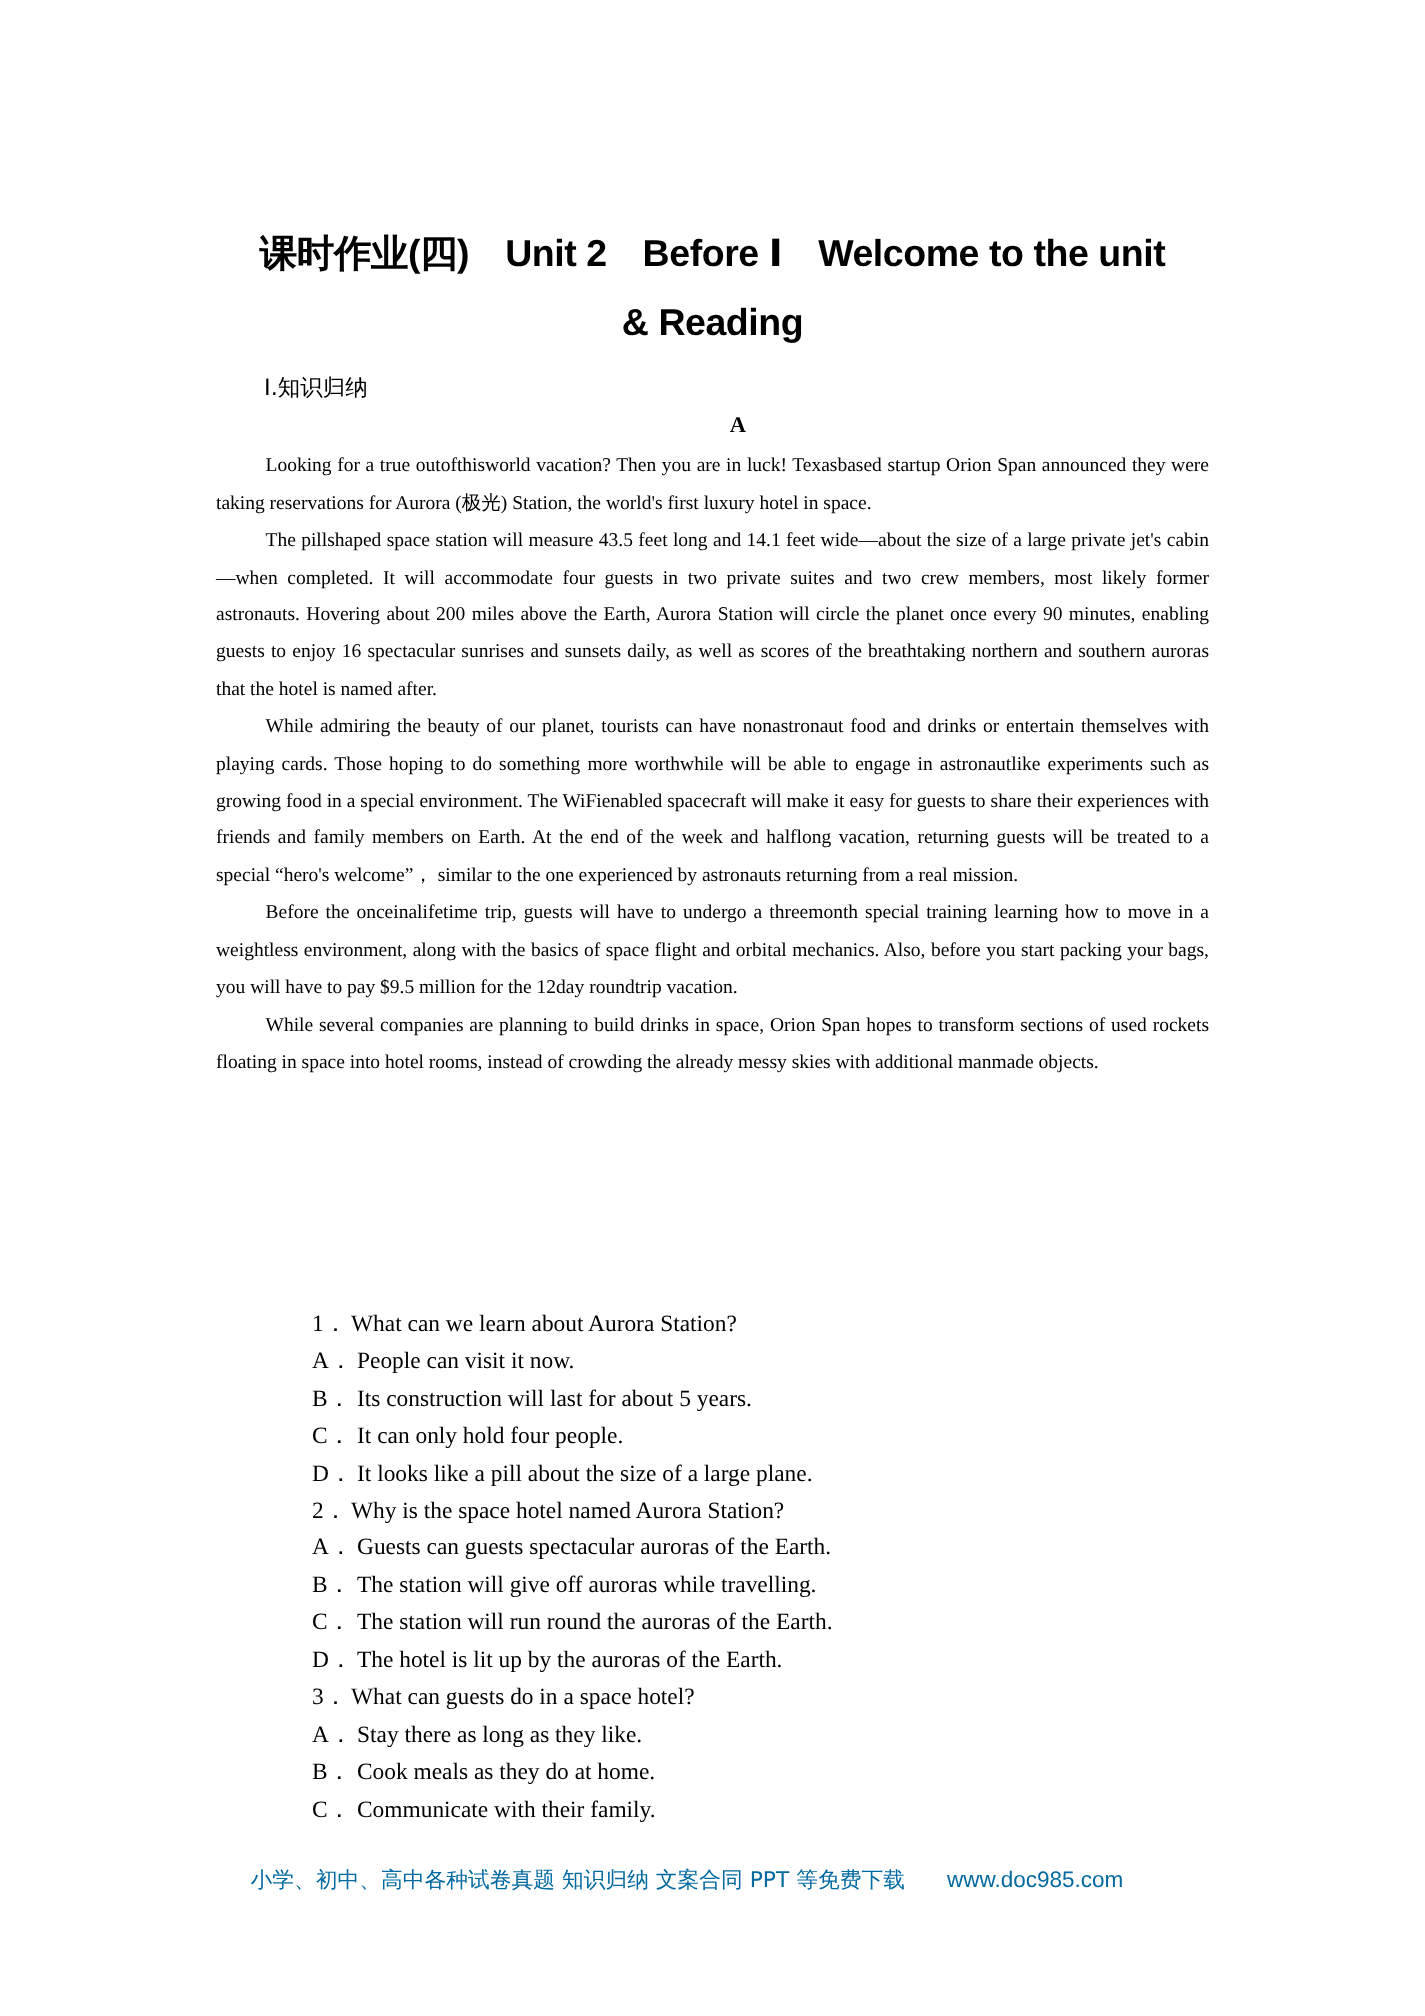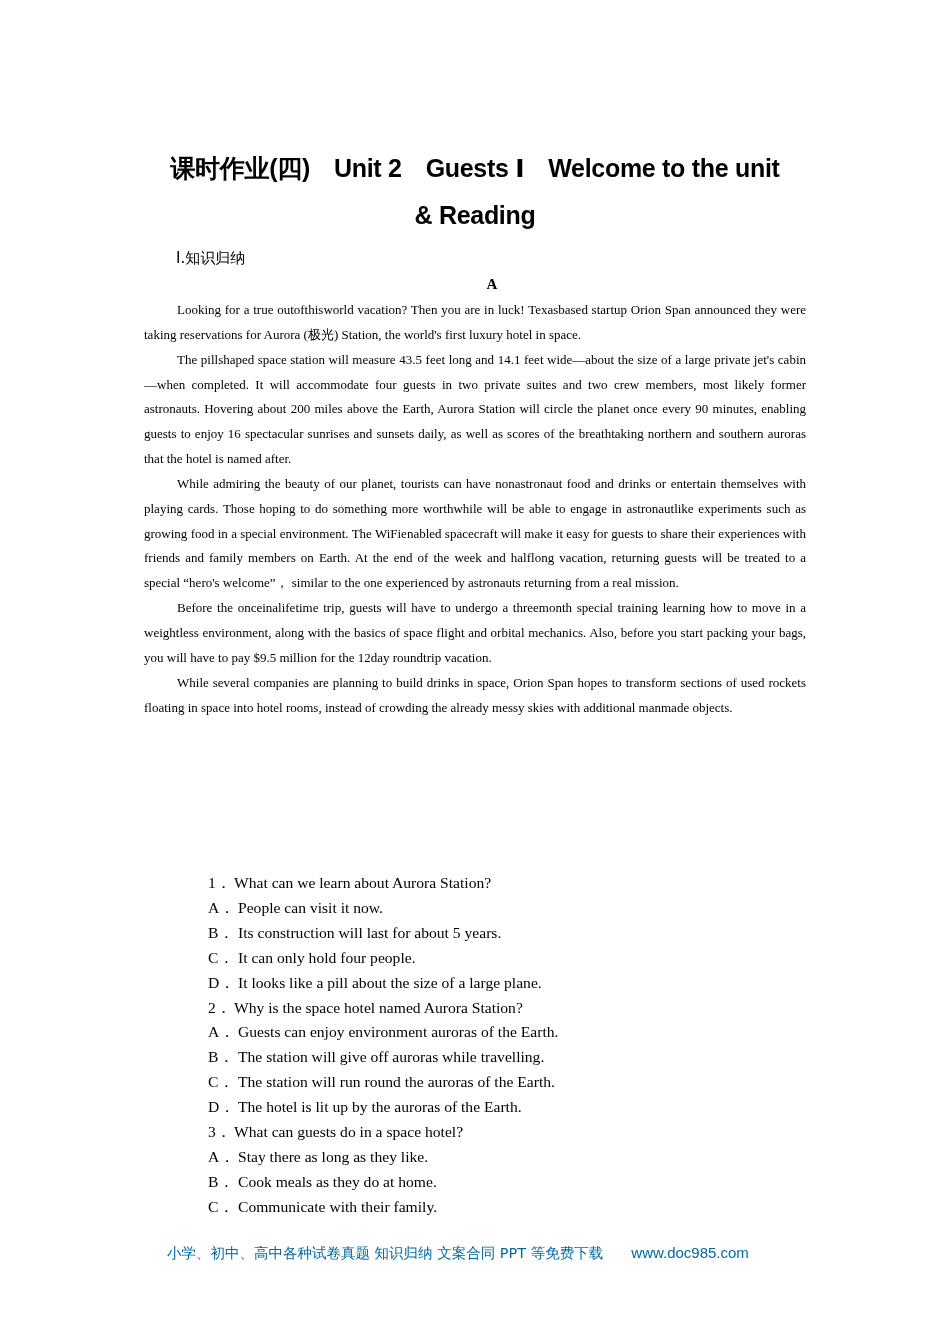--- a/index.html
+++ b/index.html
@@ -39,21 +39,21 @@
     font-family: "DejaVu Sans", sans-serif; font-size: 14.5px; color: #0369a1;
   }
   .footer .url { margin-left: 28px; font-family: "Liberation Sans", sans-serif; font-size: 15px; }
 </style>
 </head>
 <body>
 
 <div class="page">
 
   <div class="title title1">
-    <span>课时作业(四)</span><span class="gap"></span><span>Unit 2</span><span class="gap"></span><span>Guests Ⅰ</span><span class="gap"></span><span>Welcome to the unit</span>
+    <span>课时作业(四)</span><span class="gap"></span><span>Unit 2</span><span class="gap"></span><span>Before Ⅰ</span><span class="gap"></span><span>Welcome to the unit</span>
   </div>
   <div class="title title2">&amp; Reading</div>
 
   <div class="section-label">Ⅰ.知识归纳</div>
   <div class="passage-letter">A</div>
 
   <div class="body">
     <p>Looking for a true outofthisworld vacation? Then you are in luck! Texasbased startup Orion Span announced they were taking reservations for Aurora (极光) Station, the world's first luxury hotel in space.</p>
     <p>The pillshaped space station will measure 43.5 feet long and 14.1 feet wide—about the size of a large private jet's cabin—when completed. It will accommodate four guests in two private suites and two crew members, most likely former astronauts. Hovering about 200 miles above the Earth, Aurora Station will circle the planet once every 90 minutes, enabling guests to enjoy 16 spectacular sunrises and sunsets daily, as well as scores of the breathtaking northern and southern auroras that the hotel is named after.</p>
     <p>While admiring the beauty of our planet, tourists can have nonastronaut food and drinks or entertain themselves with playing cards. Those hoping to do something more worthwhile will be able to engage in astronautlike experiments such as growing food in a special environment. The WiFienabled spacecraft will make it easy for guests to share their experiences with friends and family members on Earth. At the end of the week and halflong vacation, returning guests will be treated to a special “hero's welcome”，  similar to the one experienced by astronauts returning from a real mission.</p>
@@ -67,21 +67,21 @@
       <span class="q-num">1．</span><span>What can we learn about Aurora Station?</span>
     </div>
     <div class="q-line"><span class="opt-letter">A．</span><span>People can visit it now.</span></div>
     <div class="q-line"><span class="opt-letter">B．</span><span>Its construction will last for about 5 years.</span></div>
     <div class="q-line"><span class="opt-letter">C．</span><span>It can only hold four people.</span></div>
     <div class="q-line"><span class="opt-letter">D．</span><span>It looks like a pill about the size of a large plane.</span></div>
 
     <div class="q-line">
       <span class="q-num">2．</span><span>Why is the space hotel named Aurora Station?</span>
     </div>
-    <div class="q-line"><span class="opt-letter">A．</span><span>Guests can enjoy environment auroras of the Earth.</span></div>
+    <div class="q-line"><span class="opt-letter">A．</span><span>Guests can guests spectacular auroras of the Earth.</span></div>
     <div class="q-line"><span class="opt-letter">B．</span><span>The station will give off auroras while travelling.</span></div>
     <div class="q-line"><span class="opt-letter">C．</span><span>The station will run round the auroras of the Earth.</span></div>
     <div class="q-line"><span class="opt-letter">D．</span><span>The hotel is lit up by the auroras of the Earth.</span></div>
 
     <div class="q-line">
       <span class="q-num">3．</span><span>What can guests do in a space hotel?</span>
     </div>
     <div class="q-line"><span class="opt-letter">A．</span><span>Stay there as long as they like.</span></div>
     <div class="q-line"><span class="opt-letter">B．</span><span>Cook meals as they do at home.</span></div>
     <div class="q-line"><span class="opt-letter">C．</span><span>Communicate with their family.</span></div>

